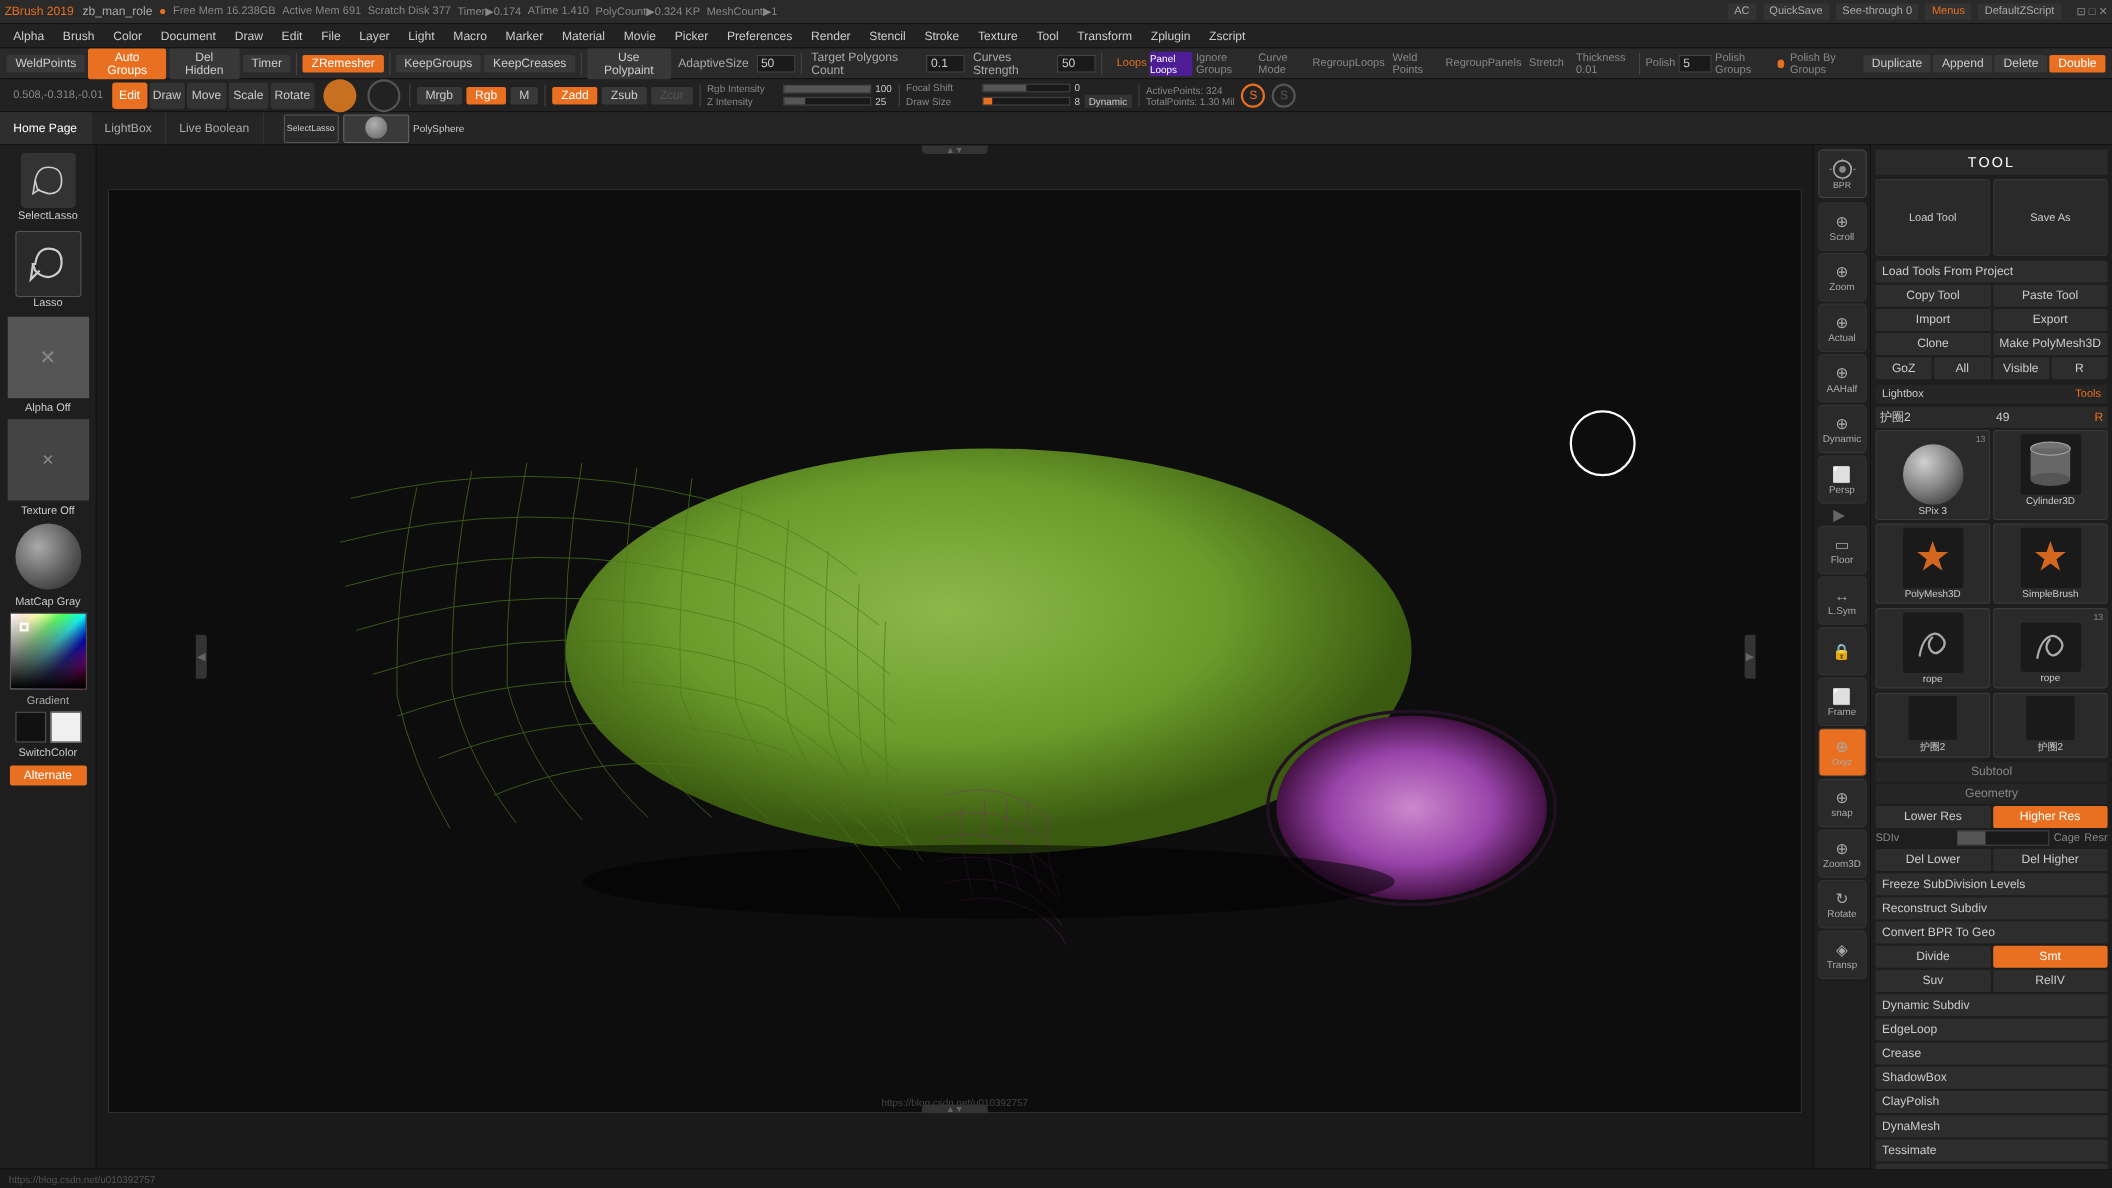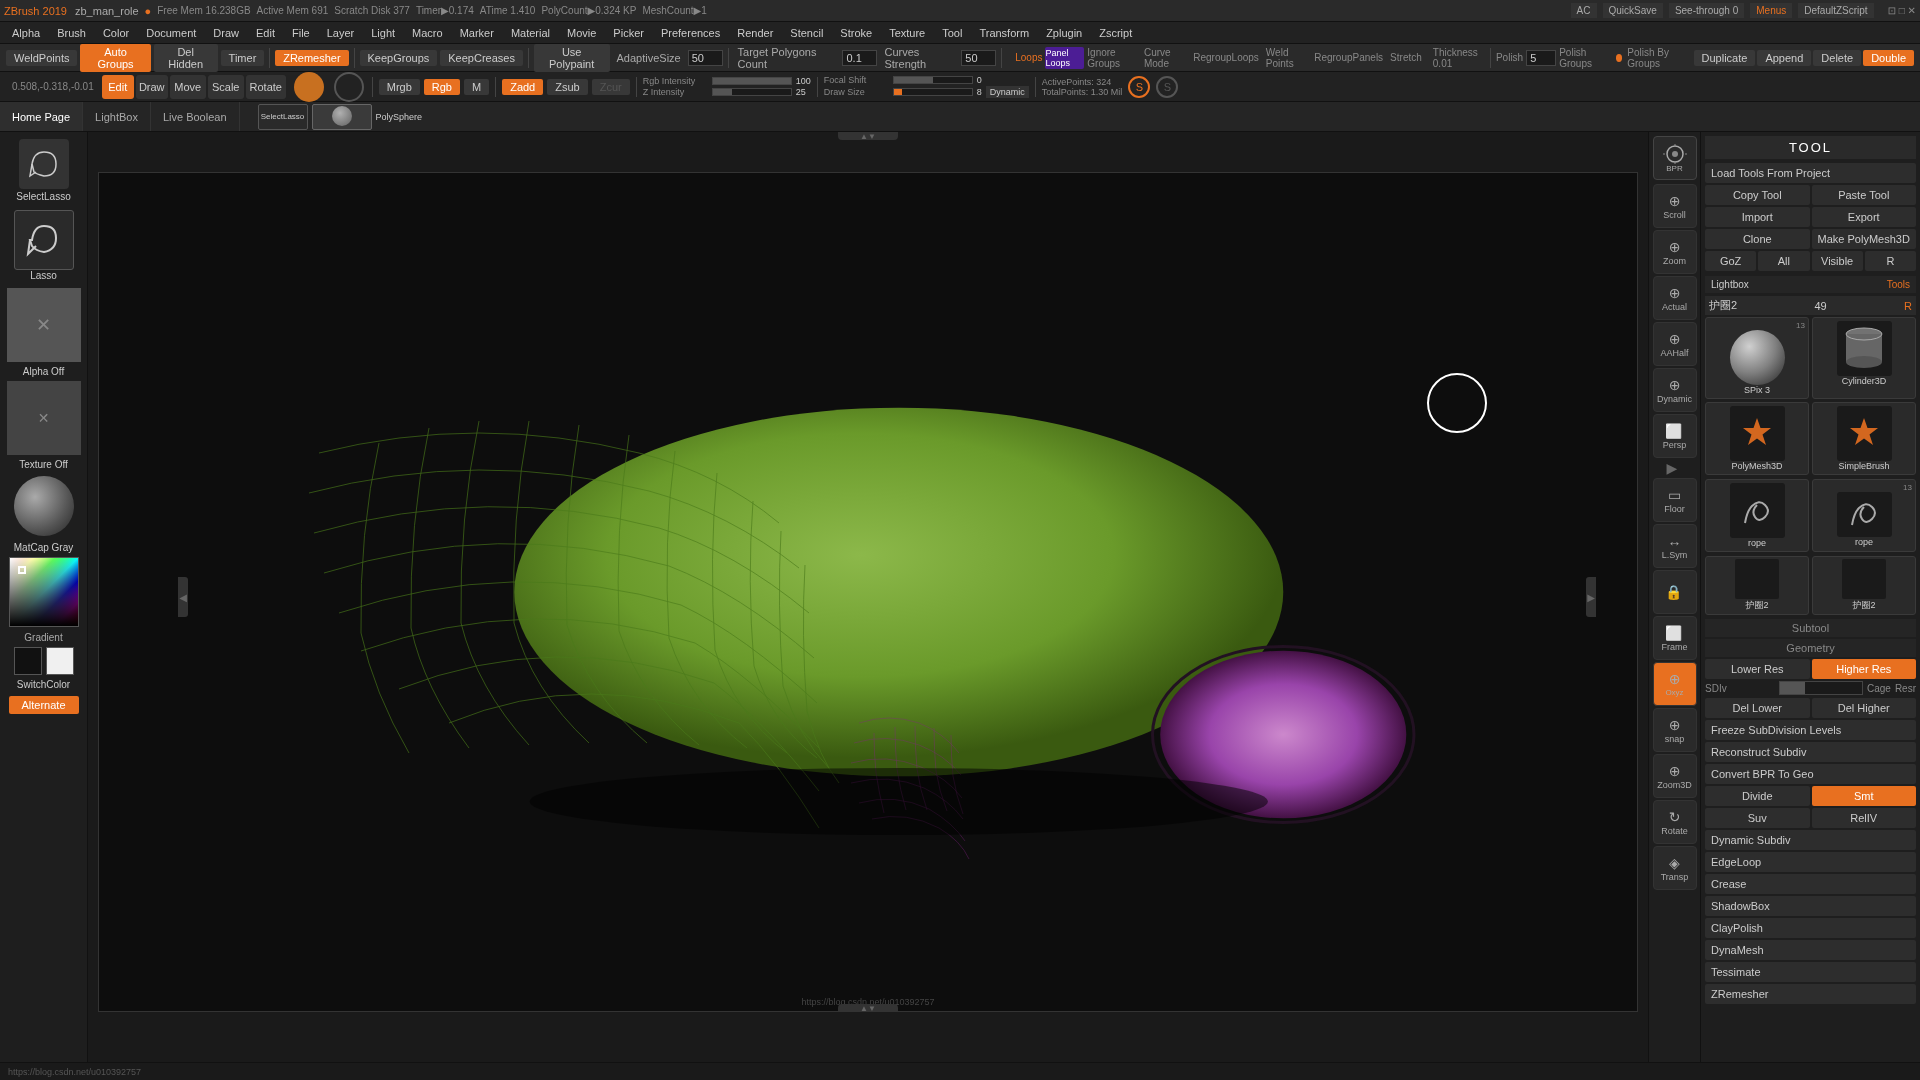--- a/index.html
+++ b/index.html
@@ -765,20 +765,28 @@
     </div>
     <div class="vc-btn">
       <span class="vc-icon">◈</span>
       <span>Transp</span>
     </div>
   </div>
 
   <div id="right-panel">
     <div class="rp-title-main">TOOL</div>
 
+    <div class="tool-grid">
+      <div class="tool-grid-item">
+        <span style="font-size:10px;color:#ccc;">Load Tool</span>
+      </div>
+      <div class="tool-grid-item">
+        <span style="font-size:10px;color:#ccc;">Save As</span>
+      </div>
+    </div>
 
     <button class="rp-btn">Load Tools From Project</button>
 
     <div class="rp-btn-row">
       <button class="rp-btn-half">Copy Tool</button>
       <button class="rp-btn-half">Paste Tool</button>
     </div>
     <div class="rp-btn-row">
       <button class="rp-btn-half">Import</button>
       <button class="rp-btn-half">Export</button>

